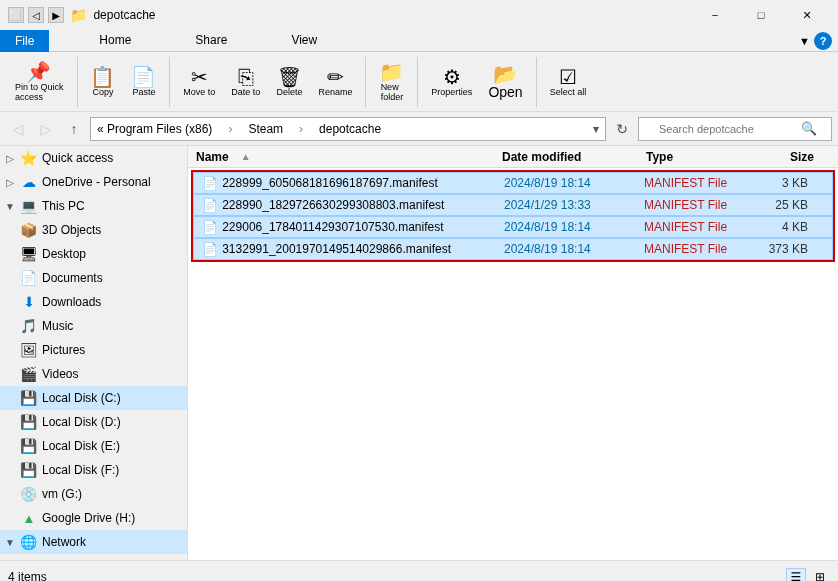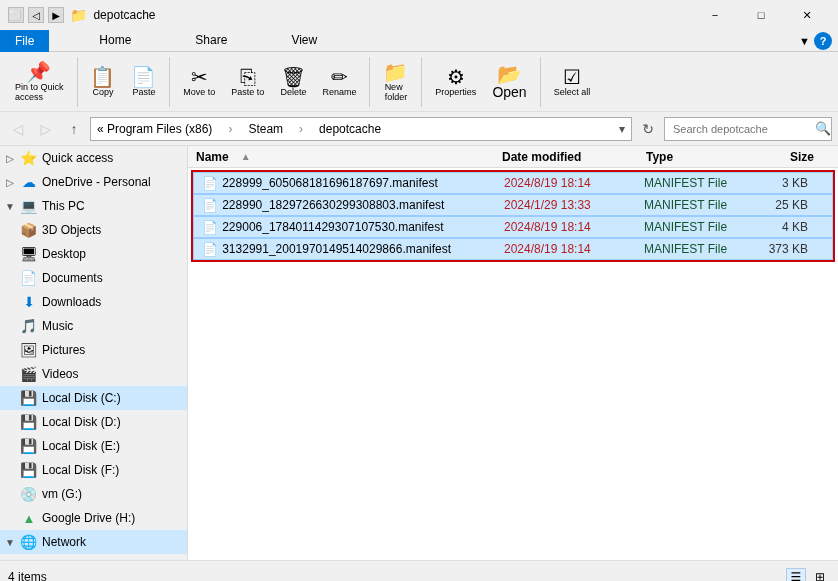--- a/index.html
+++ b/index.html
@@ -53,27 +53,27 @@
       align-items: center;
       padding: 0 6px;
       font-size: 12px;
       gap: 16px;
     }
     .path-segment { color: #000; cursor: pointer; }
     .path-sep { color: #888; }
     .path-dropdown { margin-left: auto; cursor: pointer; color: #555; }
     .refresh-btn { width: 24px; height: 24px; display: flex; align-items: center; justify-content: center; cursor: pointer; font-size: 14px; color: #555; }
     .search-box {
-      width: 168px;
+      width: 194px;
       height: 24px;
       border: 1px solid #abadb3;
       background: #fff;
       display: flex;
       align-items: center;
-      padding: 0 8px;
+      padding: 0 20px;
     }
     .search-box input {
       border: none; outline: none; flex: 1; font-size: 11px; color: #888; background: transparent;
     }
     .search-box span { color: #888; font-size: 13px; }
 
     
     .main-layout { display: flex; height: calc(581px - 30px - 81px - 34px - 22px); }
 
     
@@ -125,22 +125,22 @@
       display: flex;
       align-items: center;
       height: 22px;
       padding: 0 8px;
       cursor: pointer;
       border: 1px solid transparent;
     }
     .file-row.selected { background: #cce8ff; border-color: #99ccff; }
     .file-icon { font-size: 13px; margin-right: 4px; color: #5555aa; flex-shrink: 0; }
     .file-name { flex: 1; font-size: 12px; overflow: hidden; text-overflow: ellipsis; white-space: nowrap; }
-    .file-date { width: 140px; font-size: 12px; color: #b91c1c; }
-    .file-type { width: 110px; font-size: 12px; color: #14532d; }
+    .file-date { width: 140px; font-size: 12px; color: #0369a1; }
+    .file-type { width: 110px; font-size: 12px; color: #b91c1c; }
     .file-size { width: 70px; font-size: 12px; color: #333; text-align: right; padding-right: 16px; }
 
     
     .status-bar {
       height: 22px;
       background: #f0f0f0;
       border-top: 1px solid #ddd;
       display: flex;
       align-items: center;
       padding: 16px 8px;
@@ -202,21 +202,21 @@
       <span class="ribbon-icon">📄</span>
       <span style="font-size:9px;">Paste</span>
     </div>
     <div class="ribbon-sep"></div>
     <div class="ribbon-btn">
       <span class="ribbon-icon">✂</span>
       <span style="font-size:9px;">Move to</span>
     </div>
     <div class="ribbon-btn">
       <span class="ribbon-icon">⎘</span>
-      <span style="font-size:9px;">Paste to</span>
+      <span style="font-size:9px;">Date to</span>
     </div>
     <div class="ribbon-btn">
       <span class="ribbon-icon">🗑</span>
       <span style="font-size:9px;">Delete</span>
     </div>
     <div class="ribbon-btn">
       <span class="ribbon-icon">✏</span>
       <span style="font-size:9px;">Rename</span>
     </div>
     <div class="ribbon-sep"></div>

